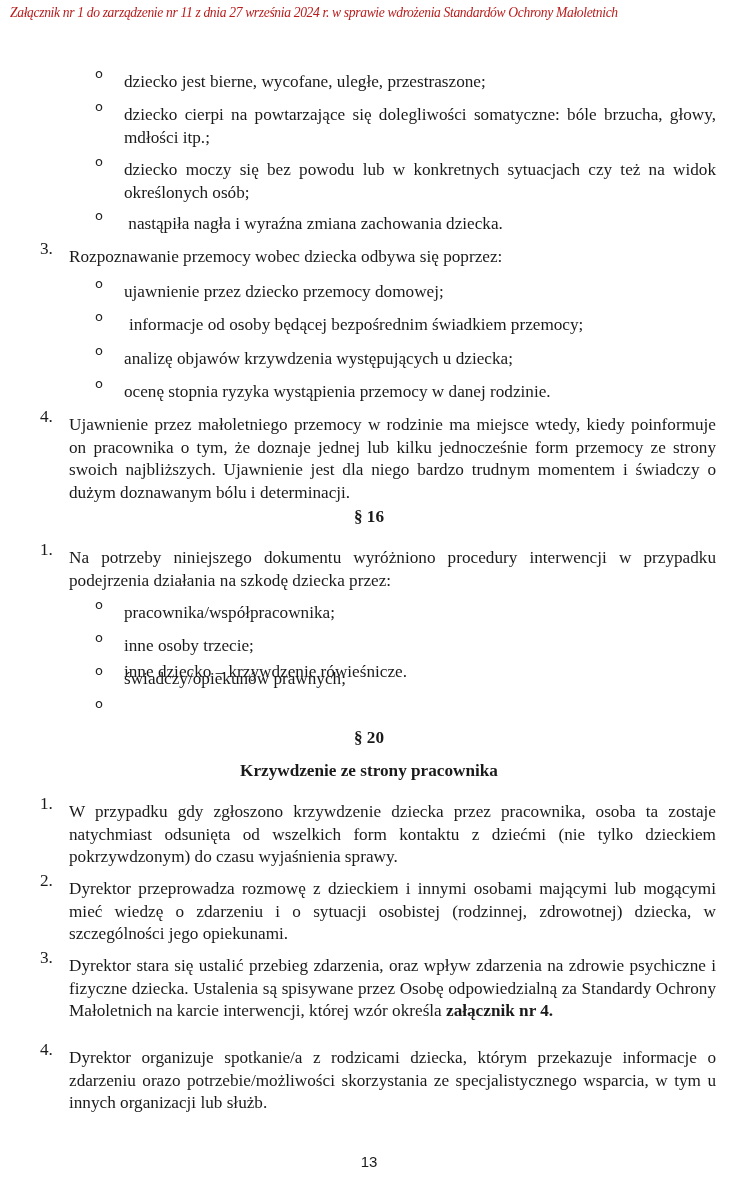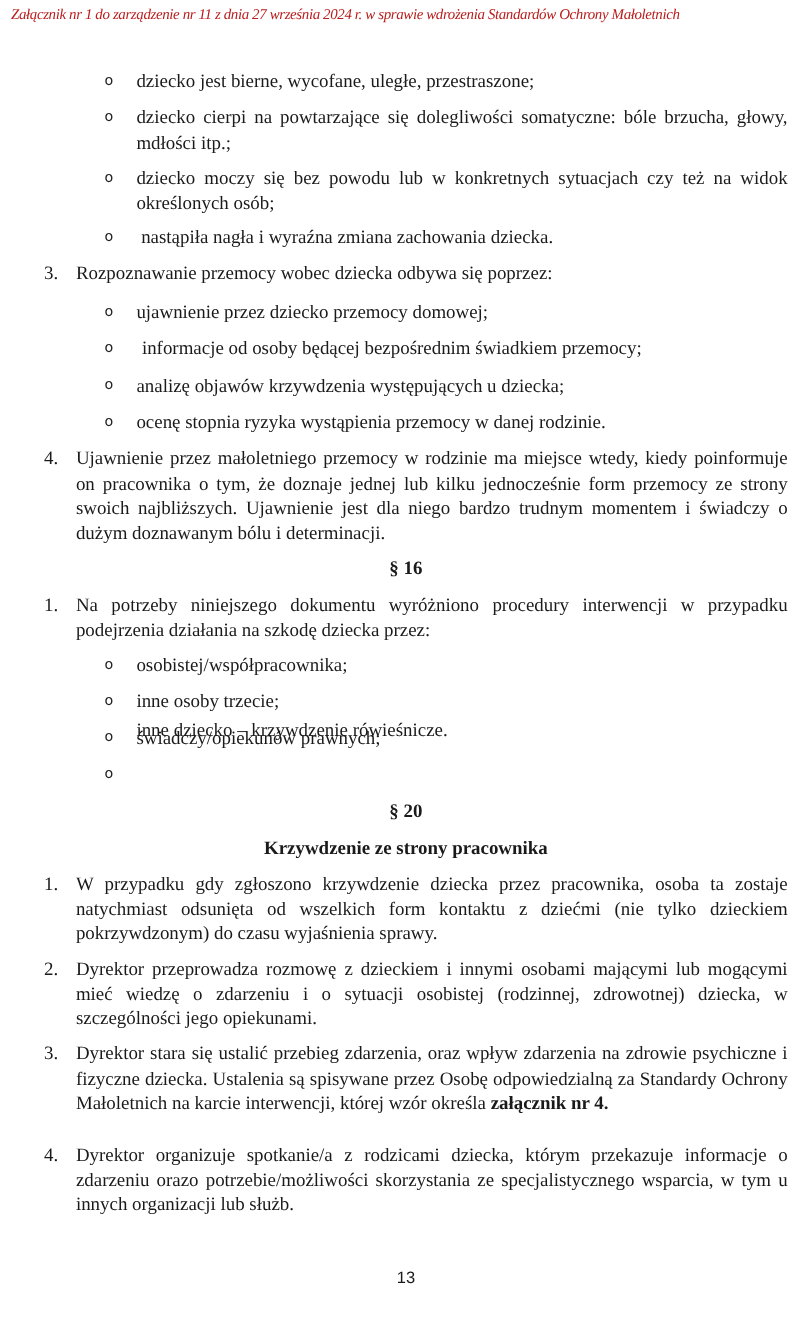--- a/index.html
+++ b/index.html
@@ -1,20 +1,20 @@
 <!DOCTYPE html>
 <html><head>
 <meta charset="utf-8">
 <style>
   html, body { margin:0; padding:0; background:#ffffff; }
   body { width:738px; height:1200px; position:relative; overflow:hidden; color:#1a1a1a;
          font-family:"Liberation Serif", "DejaVu Serif", serif; }
   .hdr { position:absolute; left:10px; top:5px; font-style:italic; font-size:13.6px; letter-spacing:-0.35px; white-space:nowrap; color:#b91c1c; }
   .page { position:absolute; left:0; top:0; width:738px; }
-  .p { position:absolute; font-size:17.2px; line-height:22.5px; text-align:justify; }
+  .p { position:absolute; font-size:17.2px; line-height:22.5px; text-align:justify;margin-top:8px; }
   .num { position:absolute; font-size:17.2px; line-height:22.5px; }
   .blt { position:absolute; font-size:13px; line-height:22.5px; font-family:"DejaVu Sans", sans-serif; color:#222; }
   .center { position:absolute; left:0; width:738px; text-align:center; font-size:17.2px; font-weight:bold; line-height:22.5px; }
   .pageno { position:absolute; left:0; width:738px; text-align:center; top:1153px; font-family:"Liberation Sans", sans-serif; font-size:15px; }
   .j { text-align-last:left; }
   b { font-weight:bold; }
 </style>
 </head>
 <body>
 
@@ -48,21 +48,21 @@
 
   <div class="num" style="left:40px;top:406px">4.</div>
   <div class="p j" style="left:69px;top:406px;width:647px">Ujawnienie przez małoletniego przemocy w rodzinie ma miejsce wtedy, kiedy poinformuje on pracownika o tym, że doznaje jednej lub kilku jednocześnie form przemocy ze strony swoich najbliższych. Ujawnienie jest dla niego bardzo trudnym momentem i świadczy o dużym doznawanym bólu i determinacji.</div>
 
   <div class="center" style="top:506px">§ 16</div>
 
   <div class="num" style="left:40px;top:539px">1.</div>
   <div class="p j" style="left:69px;top:539px;width:647px">Na potrzeby niniejszego dokumentu wyróżniono procedury interwencji w przypadku podejrzenia działania na szkodę dziecka przez:</div>
 
   <div class="blt" style="left:95px;top:594px">o</div>
-  <div class="p" style="left:124px;top:594px;width:592px">osobistej/współpracownika;</div>
+  <div class="p" style="left:124px;top:594px;width:592px">pracownika/współpracownika;</div>
   <div class="blt" style="left:95px;top:627px">o</div>
   <div class="p" style="left:124px;top:627px;width:592px">inne osoby trzecie;</div>
   <div class="blt" style="left:95px;top:660px">o</div>
   <div class="p" style="left:124px;top:660px;width:592px">świadczy/opiekunów prawnych;</div>
   <div class="blt" style="left:95px;top:693px">o</div>
   <div class="p" style="left:124px;top:653px;width:592px">inne dziecko – krzywdzenie rówieśnicze.</div>
 
   <div class="center" style="top:727px">§ 20</div>
   <div class="center" style="top:760px">Krzywdzenie ze strony pracownika</div>
 

